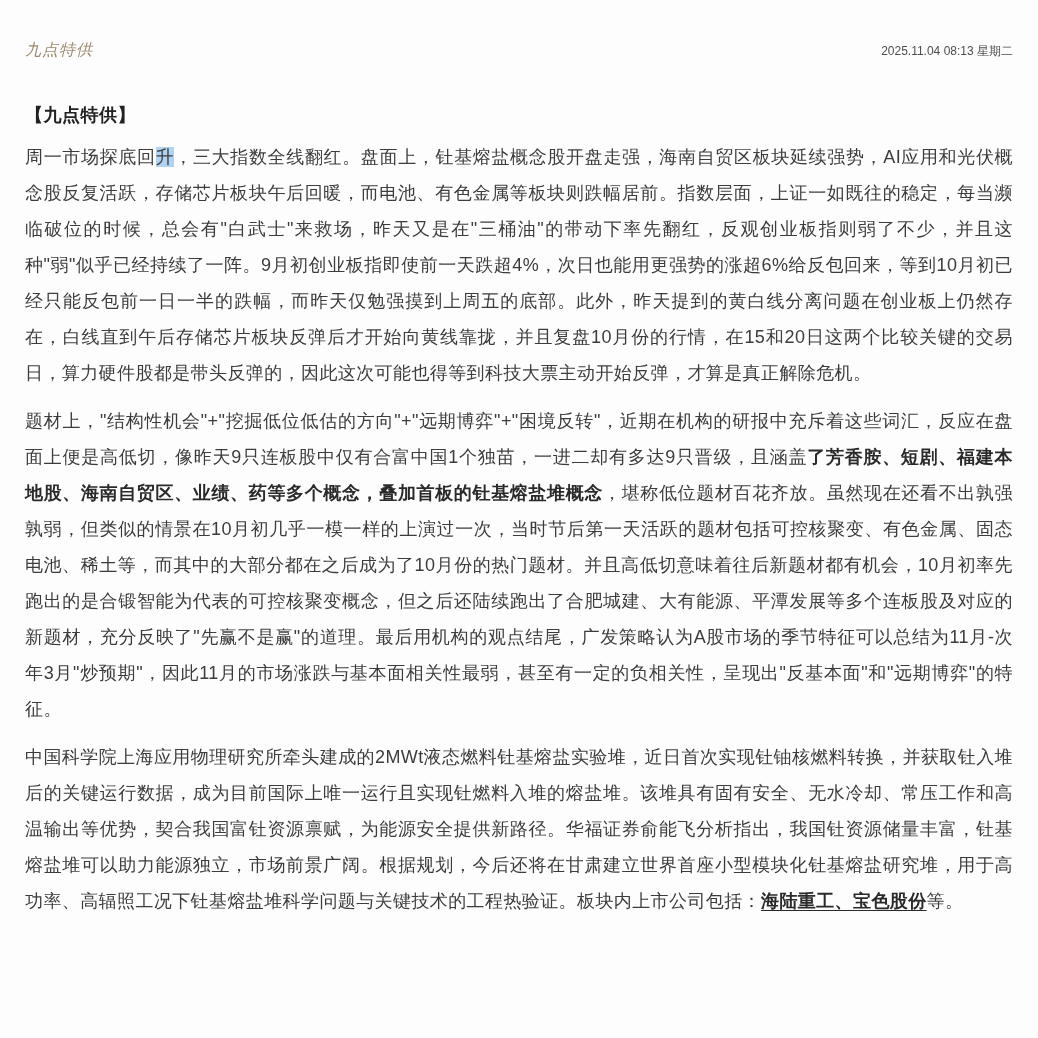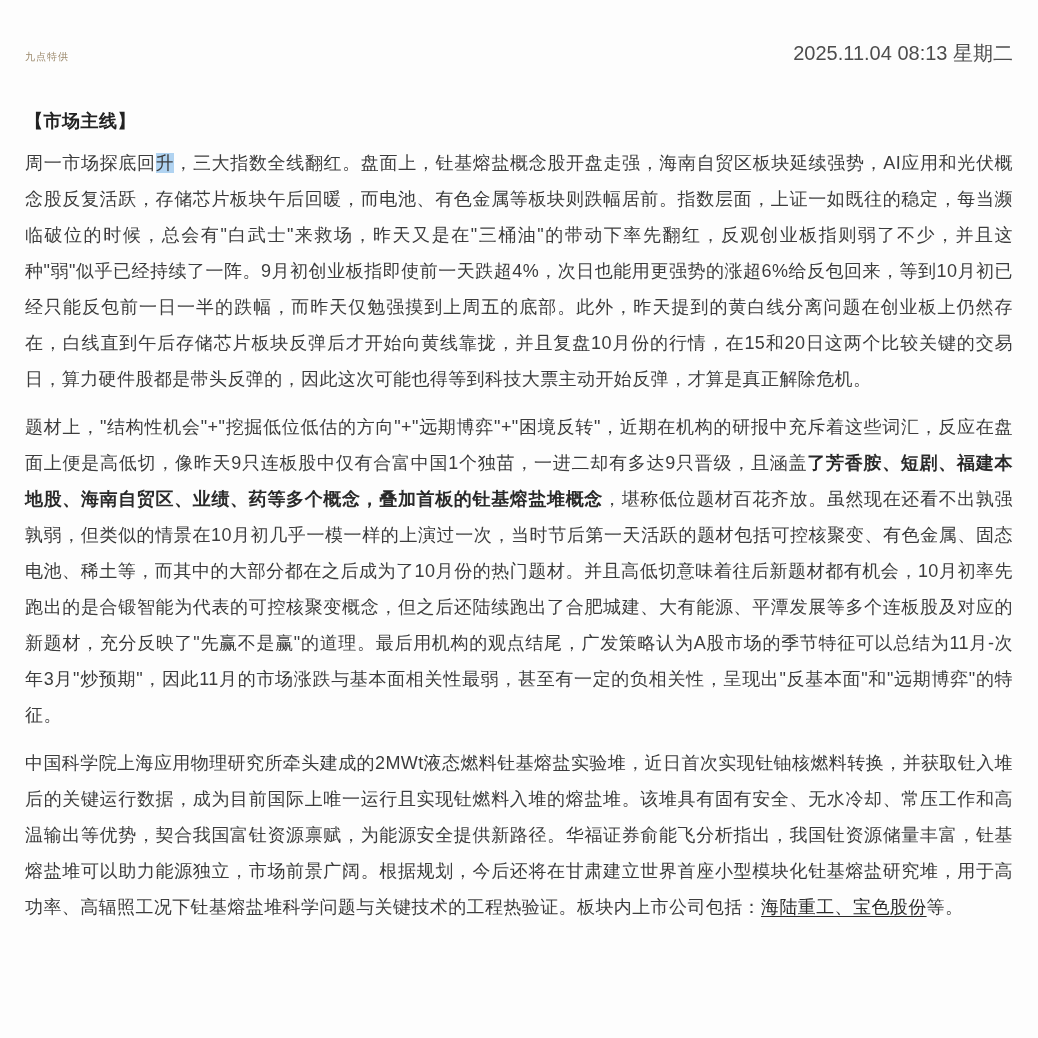--- a/index.html
+++ b/index.html
@@ -23,62 +23,63 @@
     height: 1038px;
     padding: 40px 25px 0 25px;
   }
   .header {
     display: flex;
     justify-content: space-between;
     align-items: baseline;
   }
   .brand {
     color: var(--brand-color);
-    font-size: 10px;
+    font-size: 16px;
     letter-spacing: 1px;
+    font-style: italic;
   }
   .datetime {
     color: var(--datetime-color);
-    font-size: 20px;
+    font-size: 12px;
   }
   h2.section-heading {
     font-size: 18px;
     font-weight: bold;
     color: var(--heading-text);
     margin-top: 42px;
     letter-spacing: 0.5px;
   }
   p.body-para {
     font-size: 18px;
     line-height: 36px;
     color: var(--body-text);
     text-align: justify;
     margin-top: 12px;
     letter-spacing: 0.4px;
   }
   .seg-bold { font-weight: bold; color: #2a2a2a; }
   .seg-highlight { background: var(--highlight-bg); }
   .seg-bold-underline {
-    font-weight: normal;
+    font-weight: bold;
     color: #2a2a2a;
     text-decoration: underline;
     text-underline-offset: 3px;
   }
 </style>
 </head>
 <body>
 
 <div class="page">
 
   <div class="header">
     <span class="brand">九点特供</span>
     <span class="datetime">2025.11.04 08:13 星期二</span>
   </div>
 
-  <h2 class="section-heading">【市场主线】</h2>
+  <h2 class="section-heading">【九点特供】</h2>
 
   <p class="body-para"><span>周一市场探底回</span><span class="seg-highlight">升</span><span>，三大指数全线翻红。盘面上，钍基熔盐概念股开盘走强，海南自贸区板块延续强势，AI应用和光伏概念股反复活跃，存储芯片板块午后回暖，而电池、有色金属等板块则跌幅居前。指数层面，上证一如既往的稳定，每当濒临破位的时候，总会有"白武士"来救场，昨天又是在"三桶油"的带动下率先翻红，反观创业板指则弱了不少，并且这种"弱"似乎已经持续了一阵。9月初创业板指即使前一天跌超4%，次日也能用更强势的涨超6%给反包回来，等到10月初已经只能反包前一日一半的跌幅，而昨天仅勉强摸到上周五的底部。此外，昨天提到的黄白线分离问题在创业板上仍然存在，白线直到午后存储芯片板块反弹后才开始向黄线靠拢，并且复盘10月份的行情，在15和20日这两个比较关键的交易日，算力硬件股都是带头反弹的，因此这次可能也得等到科技大票主动开始反弹，才算是真正解除危机。</span></p>
 
   <p class="body-para"><span>题材上，"结构性机会"+"挖掘低位低估的方向"+"远期博弈"+"困境反转"，近期在机构的研报中充斥着这些词汇，反应在盘面上便是高低切，像昨天9只连板股中仅有合富中国1个独苗，一进二却有多达9只晋级，且涵盖</span><span class="seg-bold">了芳香胺、短剧、福建本地股、海南自贸区、业绩、药等多个概念，叠加首板的钍基熔盐堆概念</span><span>，堪称低位题材百花齐放。虽然现在还看不出孰强孰弱，但类似的情景在10月初几乎一模一样的上演过一次，当时节后第一天活跃的题材包括可控核聚变、有色金属、固态电池、稀土等，而其中的大部分都在之后成为了10月份的热门题材。并且高低切意味着往后新题材都有机会，10月初率先跑出的是合锻智能为代表的可控核聚变概念，但之后还陆续跑出了合肥城建、大有能源、平潭发展等多个连板股及对应的新题材，充分反映了"先赢不是赢"的道理。最后用机构的观点结尾，广发策略认为A股市场的季节特征可以总结为11月-次年3月"炒预期"，因此11月的市场涨跌与基本面相关性最弱，甚至有一定的负相关性，呈现出"反基本面"和"远期博弈"的特征。</span></p>
 
 
   <p class="body-para"><span>中国科学院上海应用物理研究所牵头建成的2MWt液态燃料钍基熔盐实验堆，近日首次实现钍铀核燃料转换，并获取钍入堆后的关键运行数据，成为目前国际上唯一运行且实现钍燃料入堆的熔盐堆。该堆具有固有安全、无水冷却、常压工作和高温输出等优势，契合我国富钍资源禀赋，为能源安全提供新路径。华福证券俞能飞分析指出，我国钍资源储量丰富，钍基熔盐堆可以助力能源独立，市场前景广阔。根据规划，今后还将在甘肃建立世界首座小型模块化钍基熔盐研究堆，用于高功率、高辐照工况下钍基熔盐堆科学问题与关键技术的工程热验证。板块内上市公司包括：</span><span class="seg-bold-underline">海陆重工、宝色股份</span><span>等。</span></p>
 
 </div>
 

